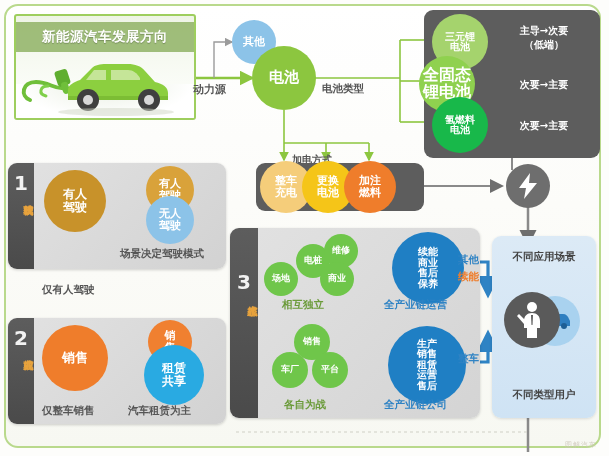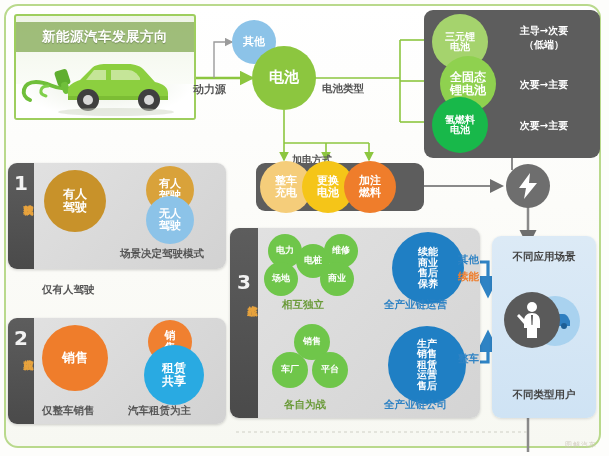--- a/index.html
+++ b/index.html
@@ -162,21 +162,21 @@
   <div class="lbl" style="left:292px;top:118px;font-size:10px;margin-top:35px;">加电方式</div>
 
   <div class="panel" style="left:424px;top:10px;width:176px;height:148px;background:#5d5d5d;"></div>
 
   <div class="circ" style="left:432px;top:14px;width:56px;height:56px;background:#a5d36d;font-size:10px;">
     <div>
       <div>三元锂</div>
       <div>电池</div>
     </div>
   </div>
-  <div class="circ" style="left:440px;top:56px;width:56px;height:56px;background:#8fd14f;font-size:12px;">
+  <div class="circ" style="left:419px;top:56px;width:56px;height:56px;background:#8fd14f;font-size:16px;">
     <div>
       <div>全固态</div>
       <div>锂电池</div>
     </div>
   </div>
   <div class="circ" style="left:432px;top:97px;width:56px;height:56px;background:#18b84a;font-size:10px;">
     <div>
       <div>氢燃料</div>
       <div>电池</div>
     </div>
@@ -266,23 +266,20 @@
   <div class="seclbl" style="left:42px;top:404px;">仅整车销售</div>
   <div class="seclbl" style="left:128px;top:404px;">汽车租赁为主</div>
 
   <div class="panel" style="left:230px;top:228px;width:250px;height:190px;background:linear-gradient(135deg,#e2e2e2,#d4d4d4);box-shadow:0 1px 3px rgba(0,0,0,.18);">
     <div class="tab" style="width:28px;">
       <div class="num" style="top:42px;">3</div>
       <div class="vtxt" style="top:70px;">生态模式</div>
     </div>
   </div>
 
-  <div class="circ" style="left:268px;top:234px;width:34px;height:34px;background:#6fc64a;font-size:9px;">
-    <div><span>电力</span></div>
-  </div>
   <div class="circ" style="left:296px;top:244px;width:34px;height:34px;background:#6fc64a;font-size:9px;">
     <div><span>电桩</span></div>
   </div>
   <div class="circ" style="left:324px;top:234px;width:34px;height:34px;background:#6fc64a;font-size:9px;">
     <div><span>维修</span></div>
   </div>
   <div class="circ" style="left:264px;top:262px;width:34px;height:34px;background:#6fc64a;font-size:9px;">
     <div><span>场地</span></div>
   </div>
   <div class="circ" style="left:320px;top:262px;width:34px;height:34px;background:#6fc64a;font-size:9px;">

